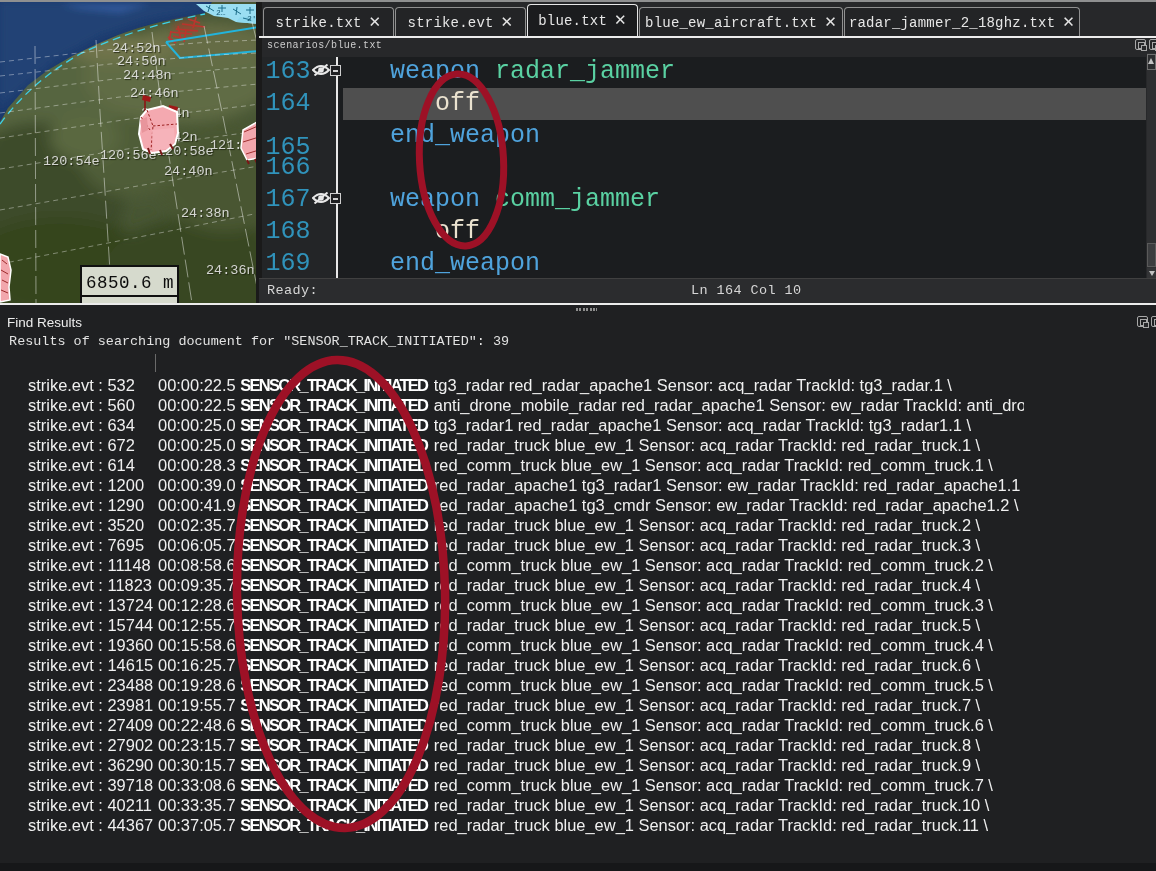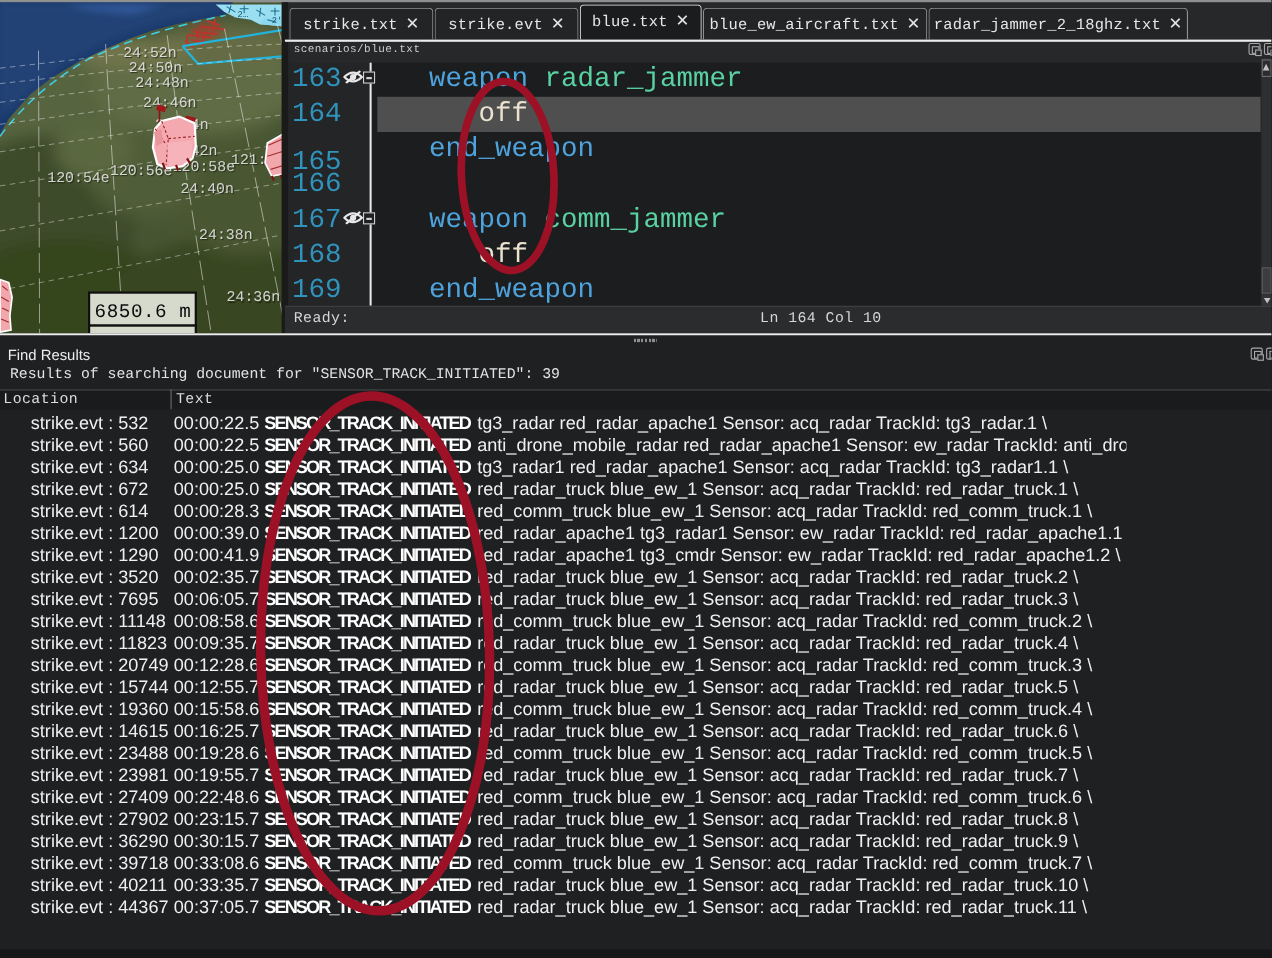--- a/index.html
+++ b/index.html
@@ -225,24 +225,20 @@
 <div id="sdn"></div>
 <div id="status">
     <span class="l">Ready:</span>
     <span class="c">Ln 164 Col 10</span>
   </div>
 <div id="split"></div>
 <div id="fp">
  <div id="splitdots"></div>
  <div id="fptitle">Find Results</div>
  <div id="fpsub"> Results of searching document for ″SENSOR_TRACK_INITIATED″: 39</div>
- <div id="fphead">
-      <span class="h1">Location</span>
-      <span class="h2">Text</span>
-    </div>
  <div id="fpvline"></div>
  <div class="wicon" style="left:1137px;top:11px"></div>
  <div class="wicon" style="left:1151px;top:11px"></div>
 <div class="fr" style="top:70px">
       <span class="loc">strike.evt : 532</span>
       <span class="txt">00:00:22.5 <b>SENSOR_TRACK_INITIATED</b> tg3_radar red_radar_apache1 Sensor: acq_radar TrackId: tg3_radar.1 \</span>
     </div>
 <div class="fr" style="top:90px">
       <span class="loc">strike.evt : 560</span>
       <span class="txt">00:00:22.5 <b>SENSOR_TRACK_INITIATED</b> anti_drone_mobile_radar red_radar_apache1 Sensor: ew_radar TrackId: anti_drone_mobile_radar.1</span>
@@ -277,21 +273,21 @@
     </div>
 <div class="fr" style="top:250px">
       <span class="loc">strike.evt : 11148</span>
       <span class="txt">00:08:58.6 <b>SENSOR_TRACK_INITIATED</b> red_comm_truck blue_ew_1 Sensor: acq_radar TrackId: red_comm_truck.2 \</span>
     </div>
 <div class="fr" style="top:270px">
       <span class="loc">strike.evt : 11823</span>
       <span class="txt">00:09:35.7 <b>SENSOR_TRACK_INITIATED</b> red_radar_truck blue_ew_1 Sensor: acq_radar TrackId: red_radar_truck.4 \</span>
     </div>
 <div class="fr" style="top:290px">
-      <span class="loc">strike.evt : 20749</span>
+      <span class="loc">strike.evt : 13724</span>
       <span class="txt">00:12:28.6 <b>SENSOR_TRACK_INITIATED</b> red_comm_truck blue_ew_1 Sensor: acq_radar TrackId: red_comm_truck.3 \</span>
     </div>
 <div class="fr" style="top:310px">
       <span class="loc">strike.evt : 15744</span>
       <span class="txt">00:12:55.7 <b>SENSOR_TRACK_INITIATED</b> red_radar_truck blue_ew_1 Sensor: acq_radar TrackId: red_radar_truck.5 \</span>
     </div>
 <div class="fr" style="top:330px">
       <span class="loc">strike.evt : 19360</span>
       <span class="txt">00:15:58.6 <b>SENSOR_TRACK_INITIATED</b> red_comm_truck blue_ew_1 Sensor: acq_radar TrackId: red_comm_truck.4 \</span>
     </div>

